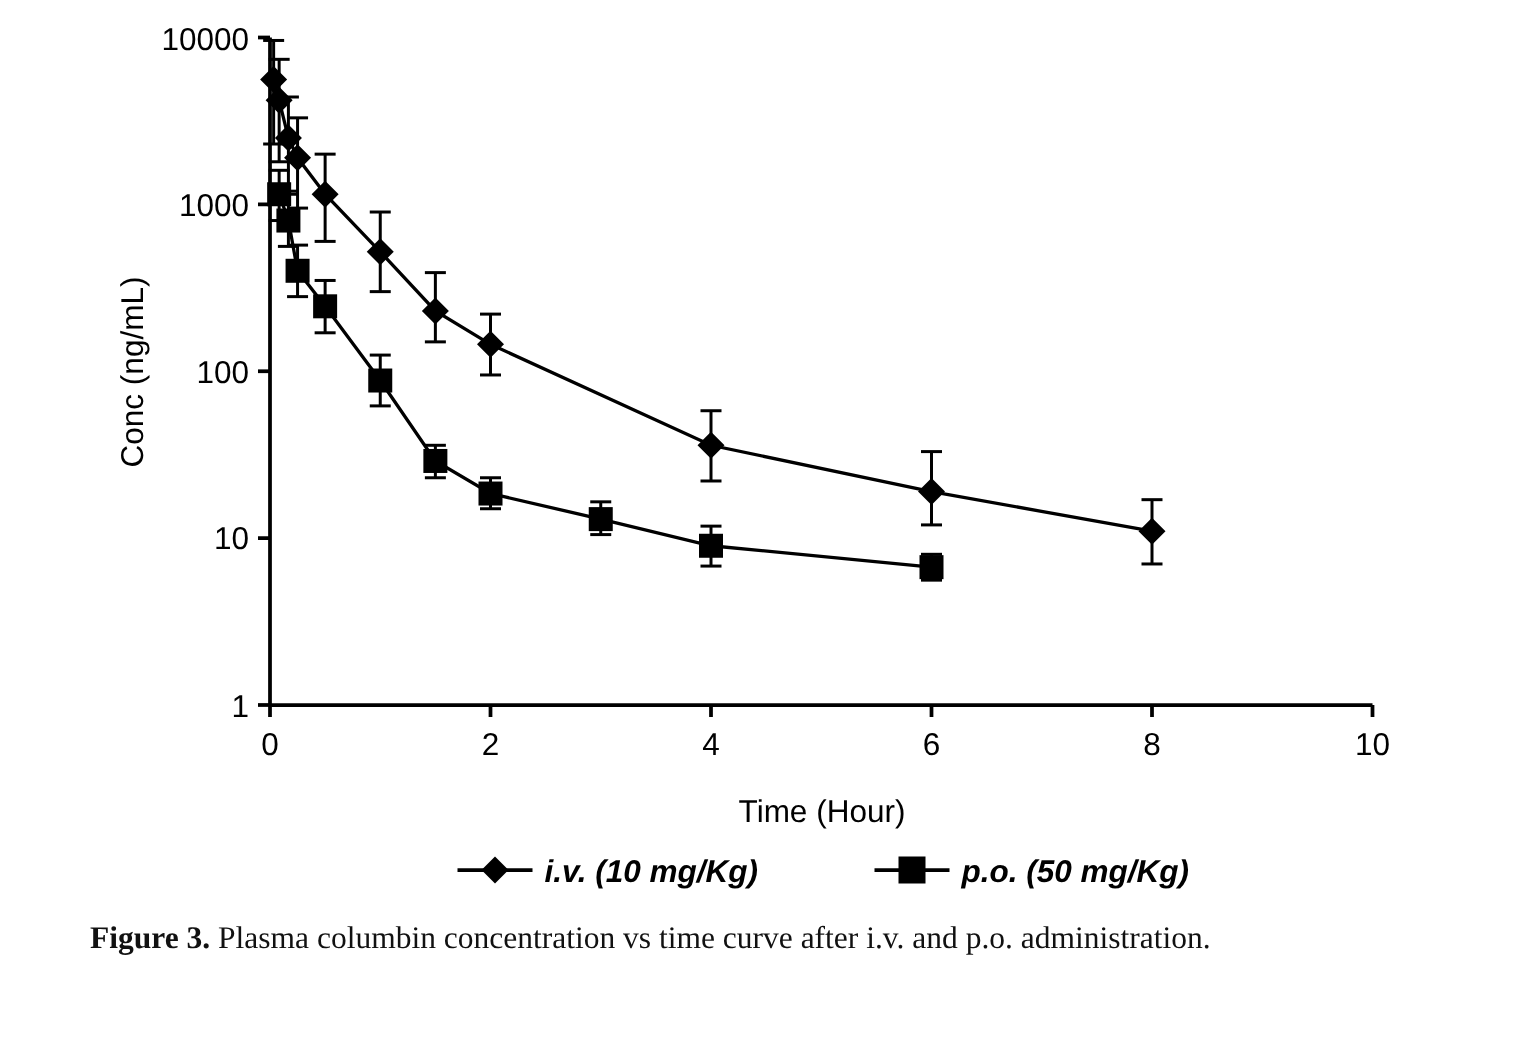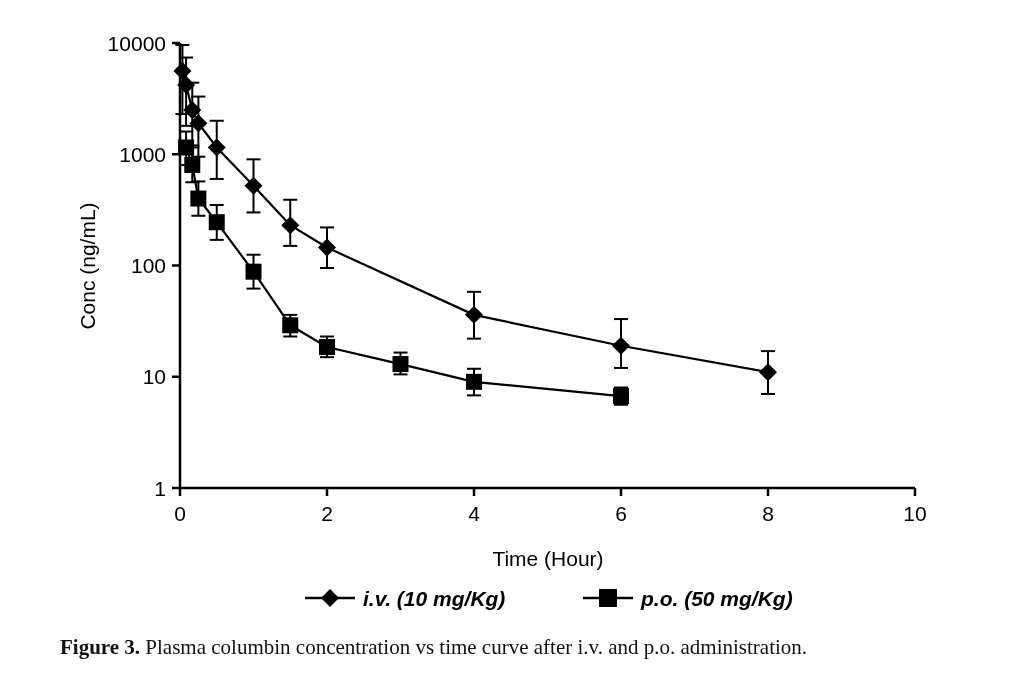--- a/index.html
+++ b/index.html
@@ -15,37 +15,36 @@
     overflow: hidden;
   }
   #root {
     position: relative;
     width: 1015px;
     height: 691px;
   }
   #figure-area {
     position: absolute;
     left: 0;
-    top: 18px;
+    top: 0;
     width: 1015px;
     height: 600px;
   }
   #chart-svg {
     display: block;
   }
   .caption {
     position: absolute;
     left: 60px;
     top: 612px;
     width: 900px;
     font-family: "Liberation Serif", serif;
     font-size: 21px;
     line-height: 1.33;
     color: #111;
-    margin-top: 22px;
   }
   .caption .lbl {
     font-weight: bold;
   }
   text {
     font-family: "Liberation Sans", sans-serif;
     fill: #000;
   }
   .tick-label {
     font-size: 21px;

